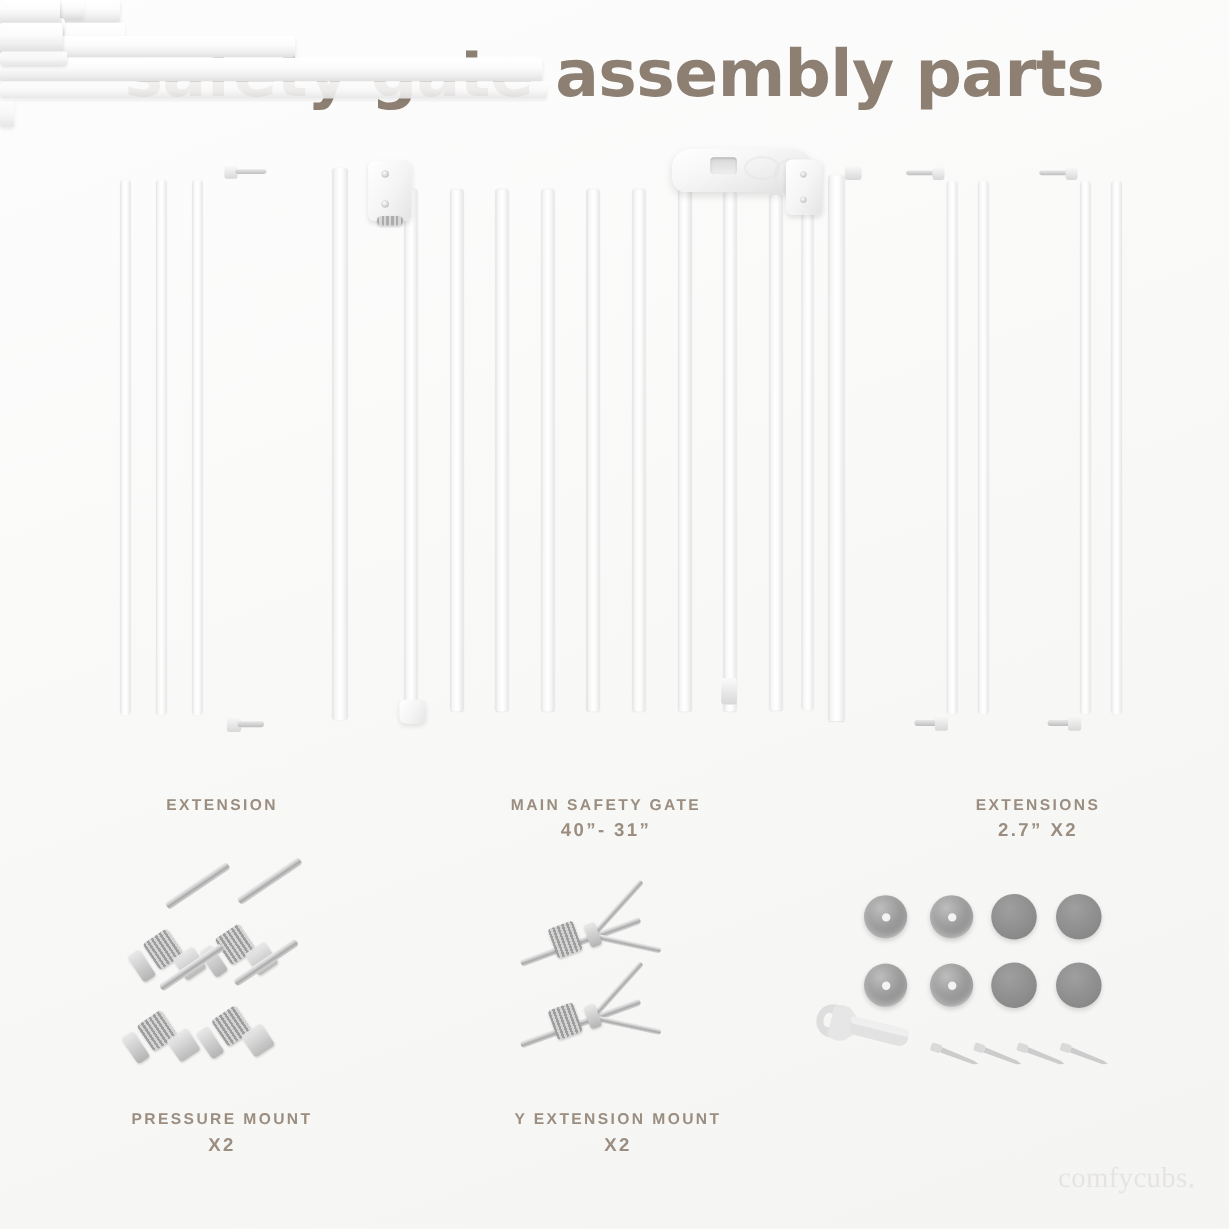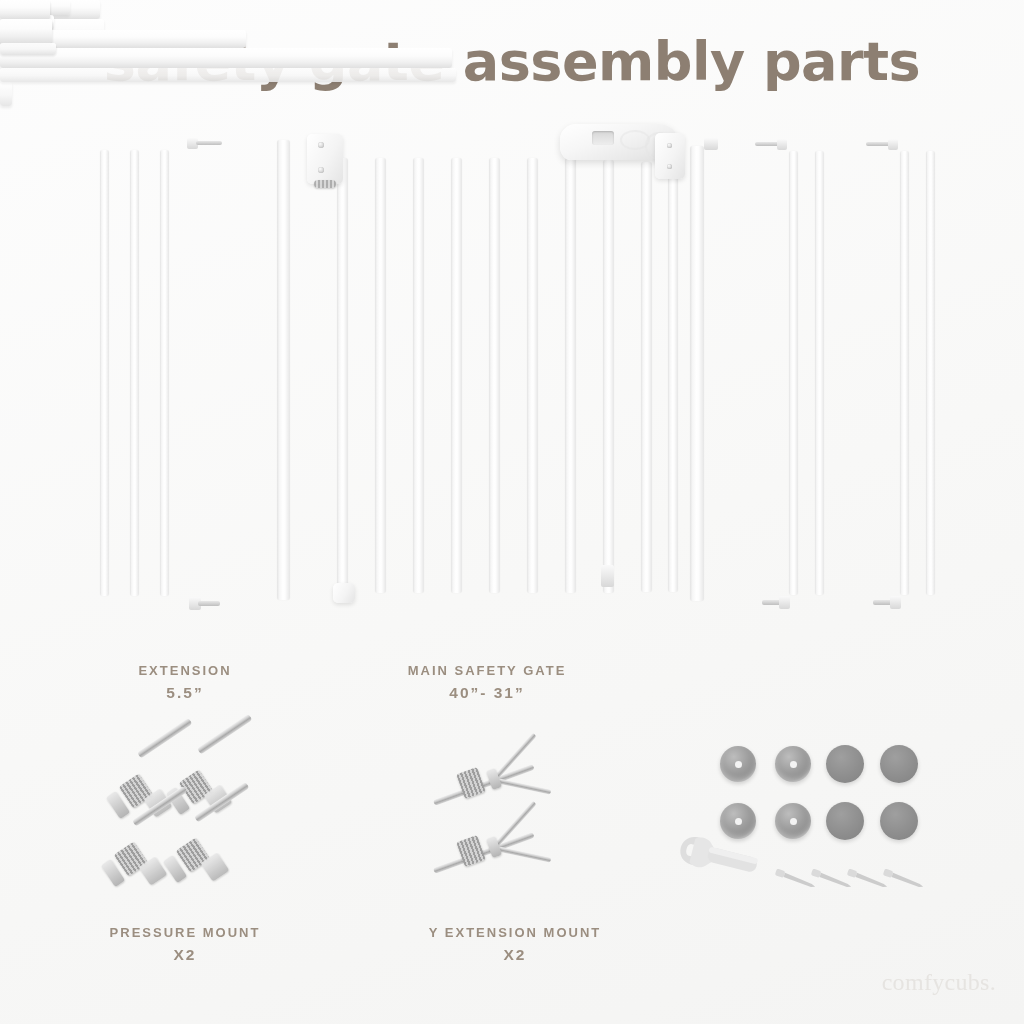--- a/index.html
+++ b/index.html
@@ -134,21 +134,20 @@
     <div class="bar vbar" style="left:160px;top:150px;width:9px;height:446px;"></div>
 
     <div class="hrail" style="left:88px;top:592px;width:104px;height:24px;"></div>
     <div class="nub" style="left:189px;top:597px;width:12px;height:13px;"></div>
     <div class="rod" style="left:198px;top:601px;width:22px;height:5px;"></div>
     <div class="hrail thin" style="left:92px;top:608px;width:124px;height:11px;opacity:.85;"></div>
   </div>
 
   <div class="cap" style="left:35px;top:660px;width:300px;">
     <div class="l1">EXTENSION</div>
-    <div class="l2">5.5”</div>
   </div>
 
   <div class="panel">
 
     <div class="bar vbar" style="left:277px;top:140px;width:13px;height:460px;"></div>
 
     <div class="bar vbar" style="left:690px;top:146px;width:14px;height:455px;"></div>
 
     <div class="hrail" style="left:272px;top:137px;width:70px;height:15px;"></div>
 
@@ -186,21 +185,21 @@
     <div class="nub" style="left:601px;top:565px;width:13px;height:22px;"></div>
 
     <div class="hrail" style="left:272px;top:591px;width:452px;height:20px;"></div>
     <div class="hrail thin" style="left:276px;top:607px;width:456px;height:14px;opacity:.9;"></div>
 
     <div class="hrail thin" style="left:268px;top:593px;width:12px;height:24px;"></div>
 
     <div class="nub" style="left:704px;top:138px;width:14px;height:12px;"></div>
   </div>
 
-  <div class="cap" style="left:337px;top:660px;width:300px;">
+  <div class="cap" style="left:355px;top:660px;width:300px;">
     <div class="l1">MAIN SAFETY GATE</div>
     <div class="l2">40”- 31”</div>
   </div>
 
   <div class="panel">
     <div class="rod" style="left:755px;top:142px;width:26px;height:4px;"></div>
     <div class="nub" style="left:777px;top:139px;width:10px;height:11px;"></div>
     <div class="hrail" style="left:783px;top:134px;width:50px;height:19px;"></div>
     <div class="bar vbar" style="left:789px;top:151px;width:9px;height:444px;"></div>
     <div class="bar vbar" style="left:815px;top:151px;width:9px;height:444px;"></div>
@@ -215,20 +214,24 @@
     <div class="nub" style="left:888px;top:139px;width:10px;height:11px;"></div>
     <div class="hrail" style="left:894px;top:134px;width:50px;height:19px;"></div>
     <div class="bar vbar" style="left:900px;top:151px;width:9px;height:444px;"></div>
     <div class="bar vbar" style="left:926px;top:151px;width:9px;height:444px;"></div>
     <div class="rod" style="left:873px;top:600px;width:24px;height:5px;"></div>
     <div class="nub" style="left:890px;top:596px;width:11px;height:13px;"></div>
     <div class="hrail" style="left:897px;top:591px;width:52px;height:24px;"></div>
     <div class="hrail thin" style="left:897px;top:608px;width:56px;height:11px;opacity:.85;"></div>
   </div>
 
+  <div class="cap" style="left:715px;top:660px;width:300px;">
+    <div class="l1">EXTENSIONS</div>
+    <div class="l2">2.7” X2</div>
+  </div>
 
   <div class="panel">
 
     <div>
       <div class="metal-rod" style="left:139px;top:752px;width:62px;height:7px;transform:rotate(-34deg);transform-origin:left center;"></div>
       <div class="knurl" style="left:124px;top:778px;width:24px;height:26px;transform:rotate(-34deg);"></div>
       <div class="pad" style="left:112px;top:792px;width:12px;height:26px;transform:rotate(-34deg);"></div>
       <div class="pad" style="left:148px;top:792px;width:20px;height:22px;transform:rotate(-34deg);opacity:.9;"></div>
     </div>
 

